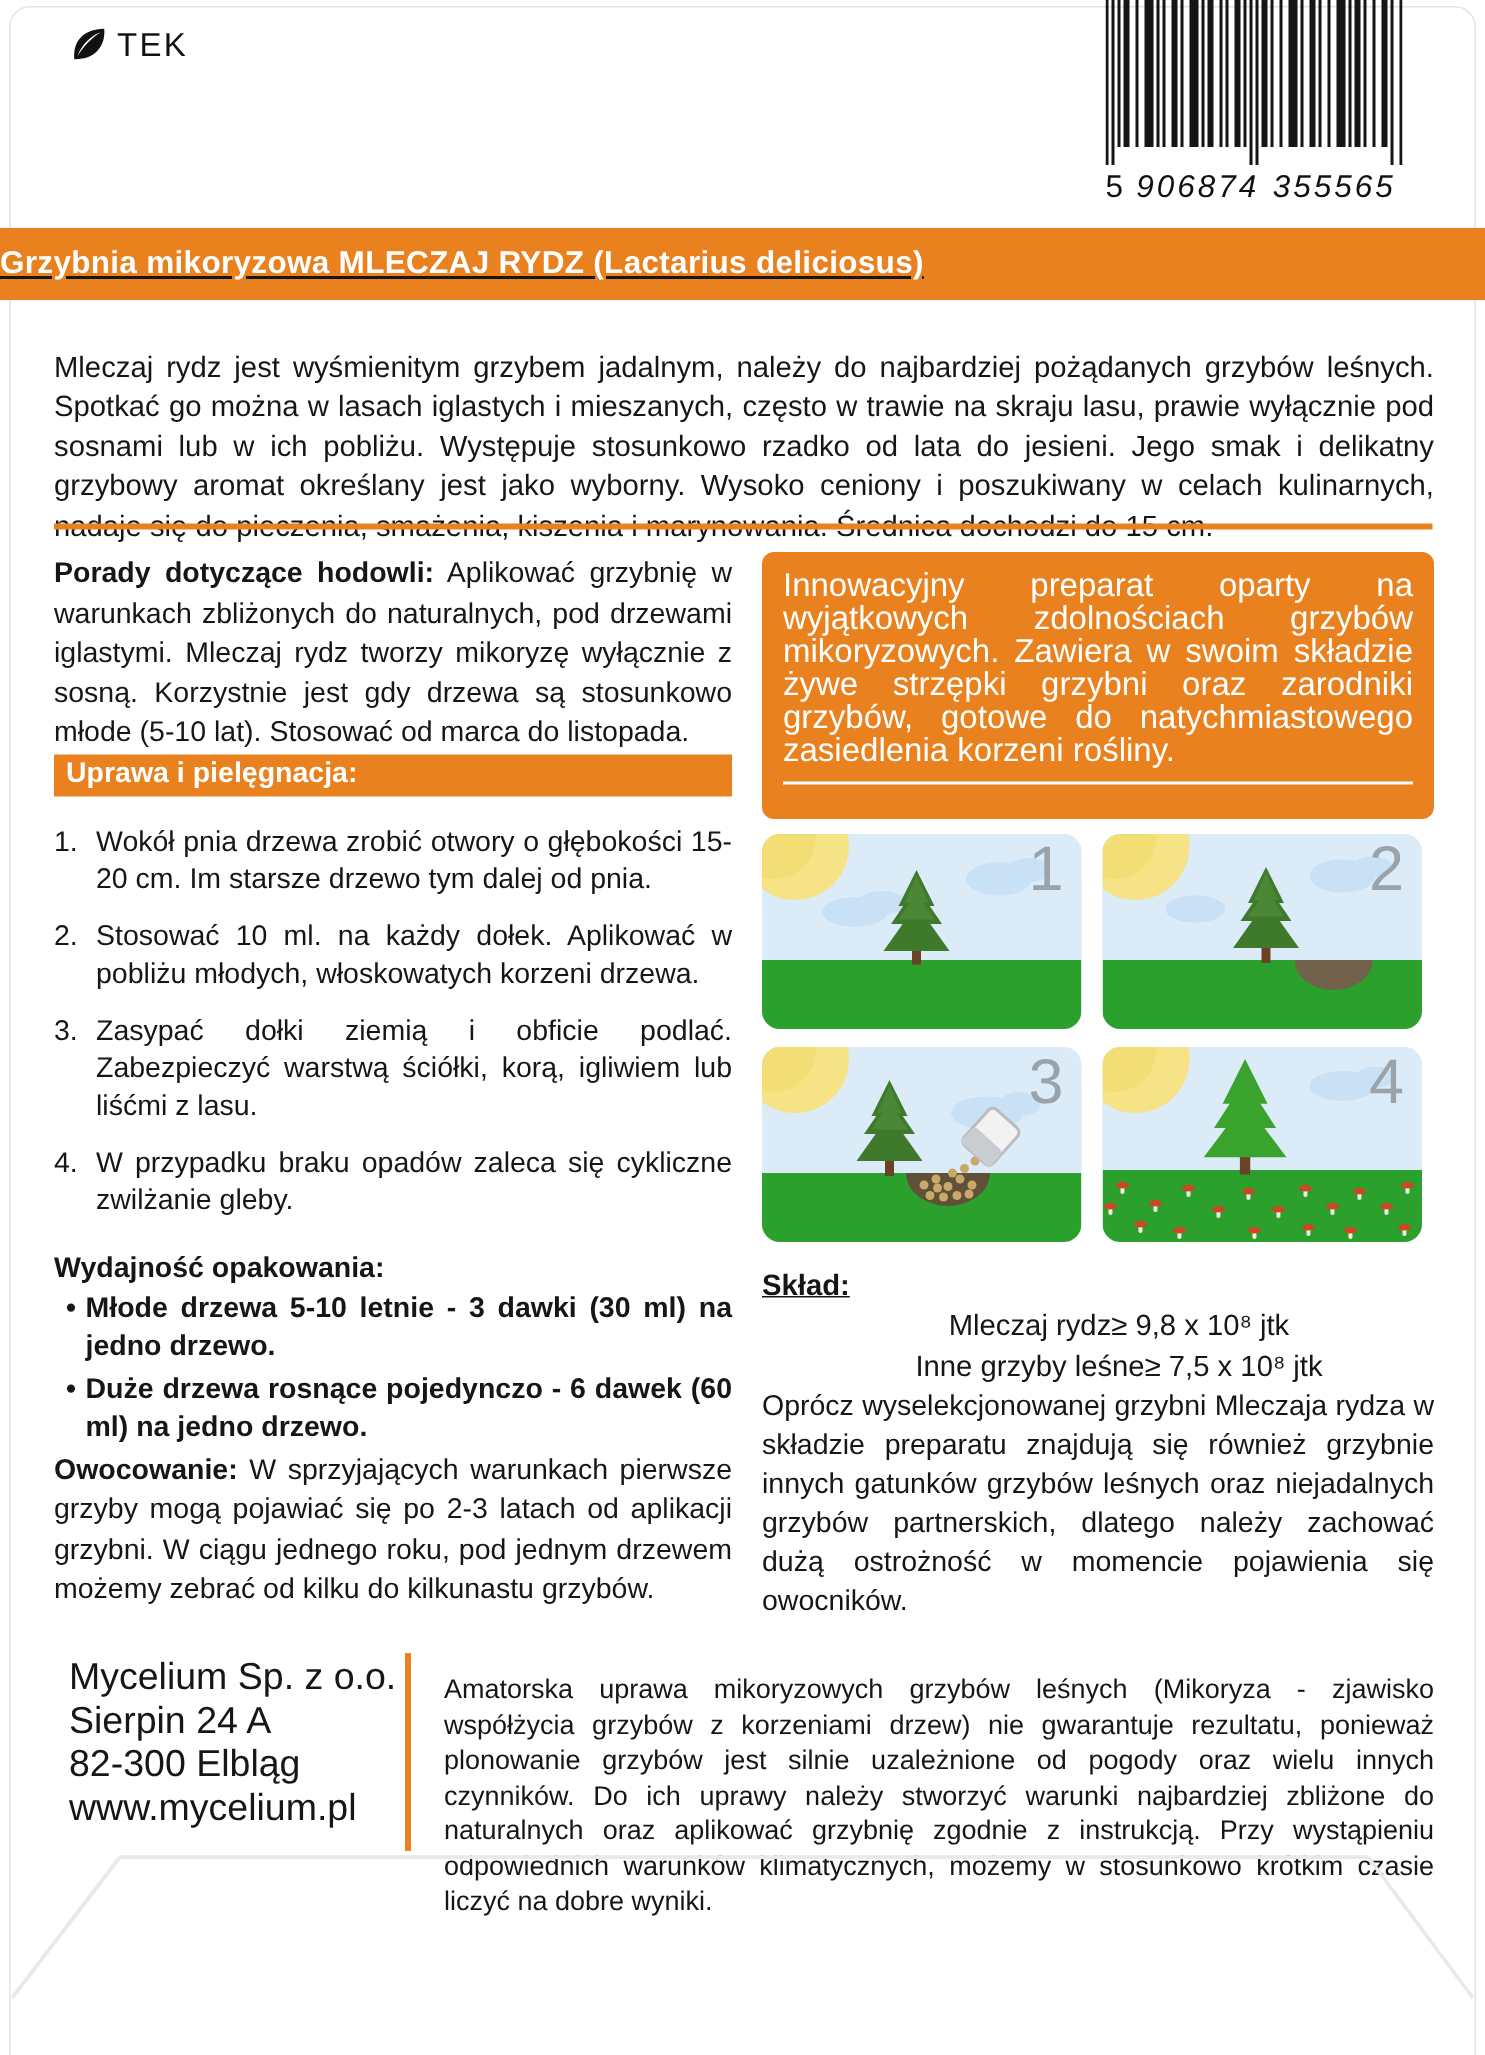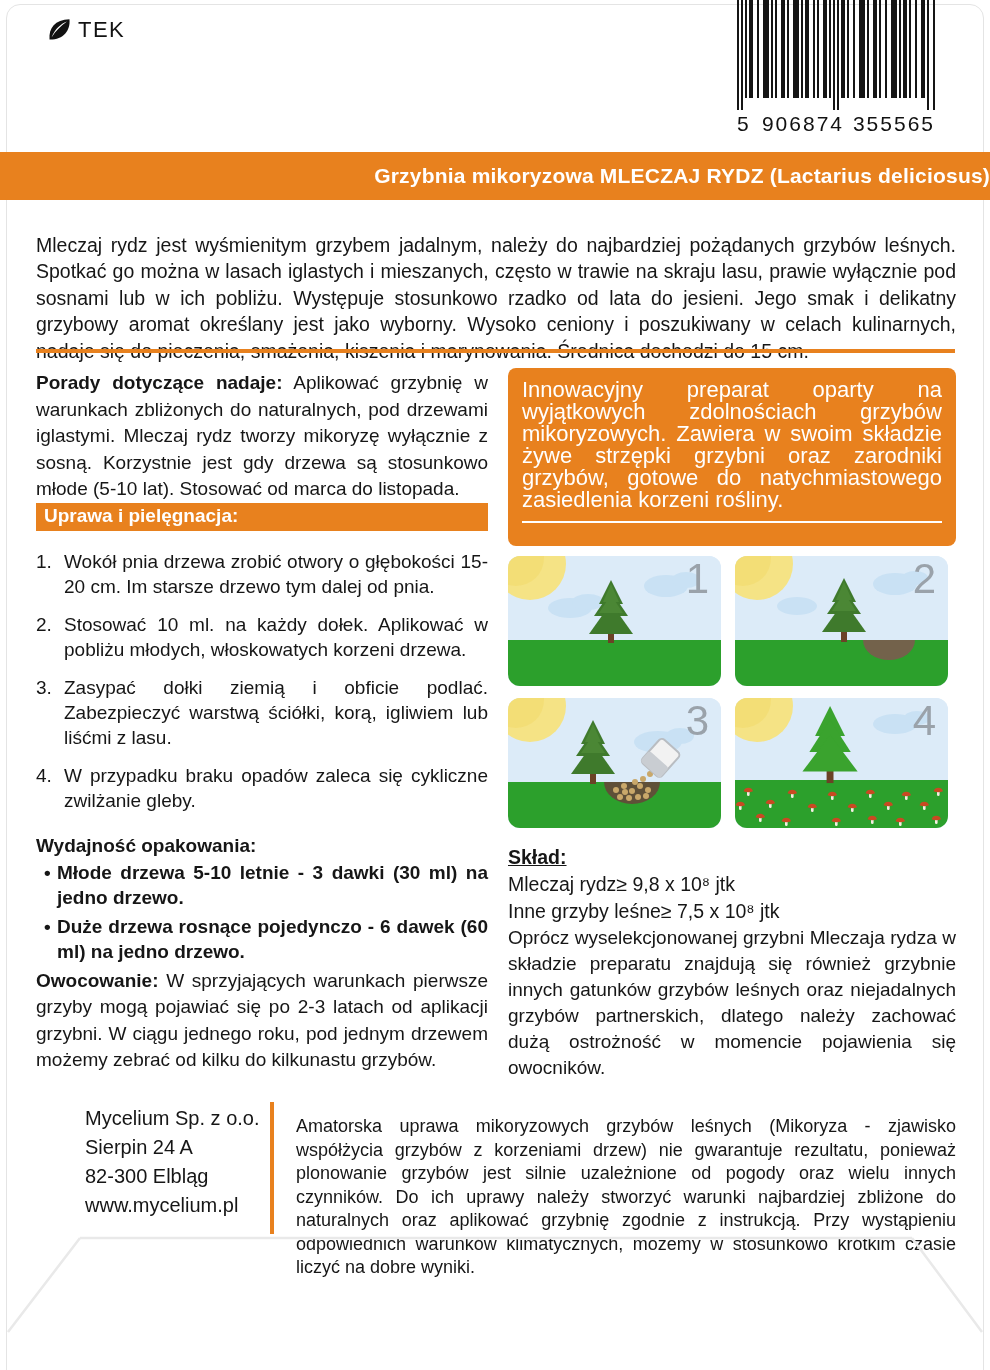--- a/index.html
+++ b/index.html
@@ -6,23 +6,23 @@
   .page{position:relative;width:990px;height:1370px;background:#fff;overflow:hidden;
         font-family:"Liberation Sans",sans-serif;color:#161616;}
   .packet-edge{position:absolute;left:6px;right:6px;top:4px;bottom:-14px;
         border:1px solid #e4e4e4;border-radius:14px 14px 0 0;pointer-events:none;}
   
   .logo{position:absolute;left:46px;top:16px;display:flex;align-items:center;gap:5px;}
   .logo-text{font-size:22px;letter-spacing:1.5px;color:#121212;}
   .barcode{position:absolute;left:737px;top:0;width:198px;}
   .barcode-nums{display:flex;font-size:21px;letter-spacing:2px;margin-top:-2px;color:#111;}
   .bn-first{width:16px;}
-  .bn-grp{flex:1;text-align:right;}
+  .bn-grp{flex:1;text-align:center;font-style:italic;}
   .titlebar{position:absolute;left:0;top:152px;width:990px;height:48px;background:var(--accent);
-        display:flex;align-items:center;justify-content:flex-end;}
+        display:flex;align-items:center;justify-content:flex-start;text-decoration:underline;}
   .titlebar span{color:#fff;font-weight:700;font-size:21px;letter-spacing:.2px;}
   
   .intro{position:absolute;left:36px;top:212px;width:920px;font-size:19.5px;line-height:26.5px;
         text-align:justify;}
   .rule{position:absolute;left:36px;top:349px;width:919px;height:4px;background:var(--accent);}
   
   .colL{position:absolute;left:36px;top:370px;width:452px;}
   .colR{position:absolute;left:508px;top:368px;width:448px;}
   .colL p,.colR p{margin:0;}
   .advice{font-size:19px;line-height:26.5px;text-align:justify;margin-bottom:34px;}
@@ -44,24 +44,24 @@
         font-size:22px;line-height:22px;text-align:justify;}
   .obox-div{border:none;border-top:2px solid #fff;margin:10px 0;}
   
   .panels{margin-top:10px;display:grid;grid-template-columns:213px 213px;gap:12px 14px;}
   .panel{position:relative;width:213px;height:130px;border-radius:12px;overflow:hidden;background:#dcebf8;}
   .panel svg{display:block;}
   .panel .pnum{position:absolute;right:12px;top:2px;font-size:42px;color:#9aa2aa;line-height:1;}
   
   .comp{margin-top:16px;font-size:19.5px;line-height:27px;}
   .comp-h{font-weight:700;text-decoration:underline;}
-  .comp-row{display:flex;justify-content:flex-start;}
+  .comp-row{display:flex;justify-content:center;margin-left:28px;}
   .comp-note{margin-top:10px;font-size:19px;line-height:26px;text-align:justify;}
   
-  .address{position:absolute;left:46px;top:1104px;font-size:20px;line-height:29px;margin-left:39px;}
+  .address{position:absolute;left:46px;top:1104px;font-size:25px;line-height:29px;}
   .vdiv{position:absolute;left:270px;top:1102px;width:4px;height:132px;background:var(--accent);}
   .disclaimer{position:absolute;left:296px;top:1097px;width:660px;font-size:18px;
         line-height:23.5px;text-align:justify;}
   .flap{position:absolute;left:0;top:1232px;}
   :root{--accent:#E8811E;}
 </style>
 </head>
 <body>
 
 <div class="page">
@@ -123,21 +123,21 @@
   </div>
 
   <div class="titlebar">
     <span>Grzybnia mikoryzowa MLECZAJ RYDZ (Lactarius deliciosus)</span>
   </div>
 
   <p class="intro">Mleczaj rydz jest wyśmienitym grzybem jadalnym, należy do najbardziej pożądanych grzybów leśnych. Spotkać go można w lasach iglastych i mieszanych, często w trawie na skraju lasu, prawie wyłącznie pod sosnami lub w ich pobliżu. Występuje stosunkowo rzadko od lata do jesieni. Jego smak i delikatny grzybowy aromat określany jest jako wyborny. Wysoko ceniony i poszukiwany w celach kulinarnych, nadaje się do pieczenia, smażenia, kiszenia i marynowania. Średnica dochodzi do 15 cm.</p>
   <div class="rule"></div>
 
   <div class="colL">
-    <p class="advice"><b class="inl">Porady dotyczące nadaje:</b> <span>Aplikować grzybnię w warunkach zbliżonych do naturalnych, pod drzewami iglastymi. Mleczaj rydz tworzy mikoryzę wyłącznie z sosną. Korzystnie jest gdy drzewa są stosunkowo młode (5-10 lat). Stosować od marca do listopada.</span></p>
+    <p class="advice"><b class="inl">Porady dotyczące hodowli:</b> <span>Aplikować grzybnię w warunkach zbliżonych do naturalnych, pod drzewami iglastymi. Mleczaj rydz tworzy mikoryzę wyłącznie z sosną. Korzystnie jest gdy drzewa są stosunkowo młode (5-10 lat). Stosować od marca do listopada.</span></p>
 
     <div class="care-bar">Uprawa i pielęgnacja:</div>
 
     <ol class="steps">
       <li>
           <span class="num">1.</span>
           <span class="txt">Wokół pnia drzewa zrobić otwory o głębokości 15-20 cm. Im starsze drzewo tym dalej od pnia.</span>
         </li>
       <li>
           <span class="num">2.</span>

